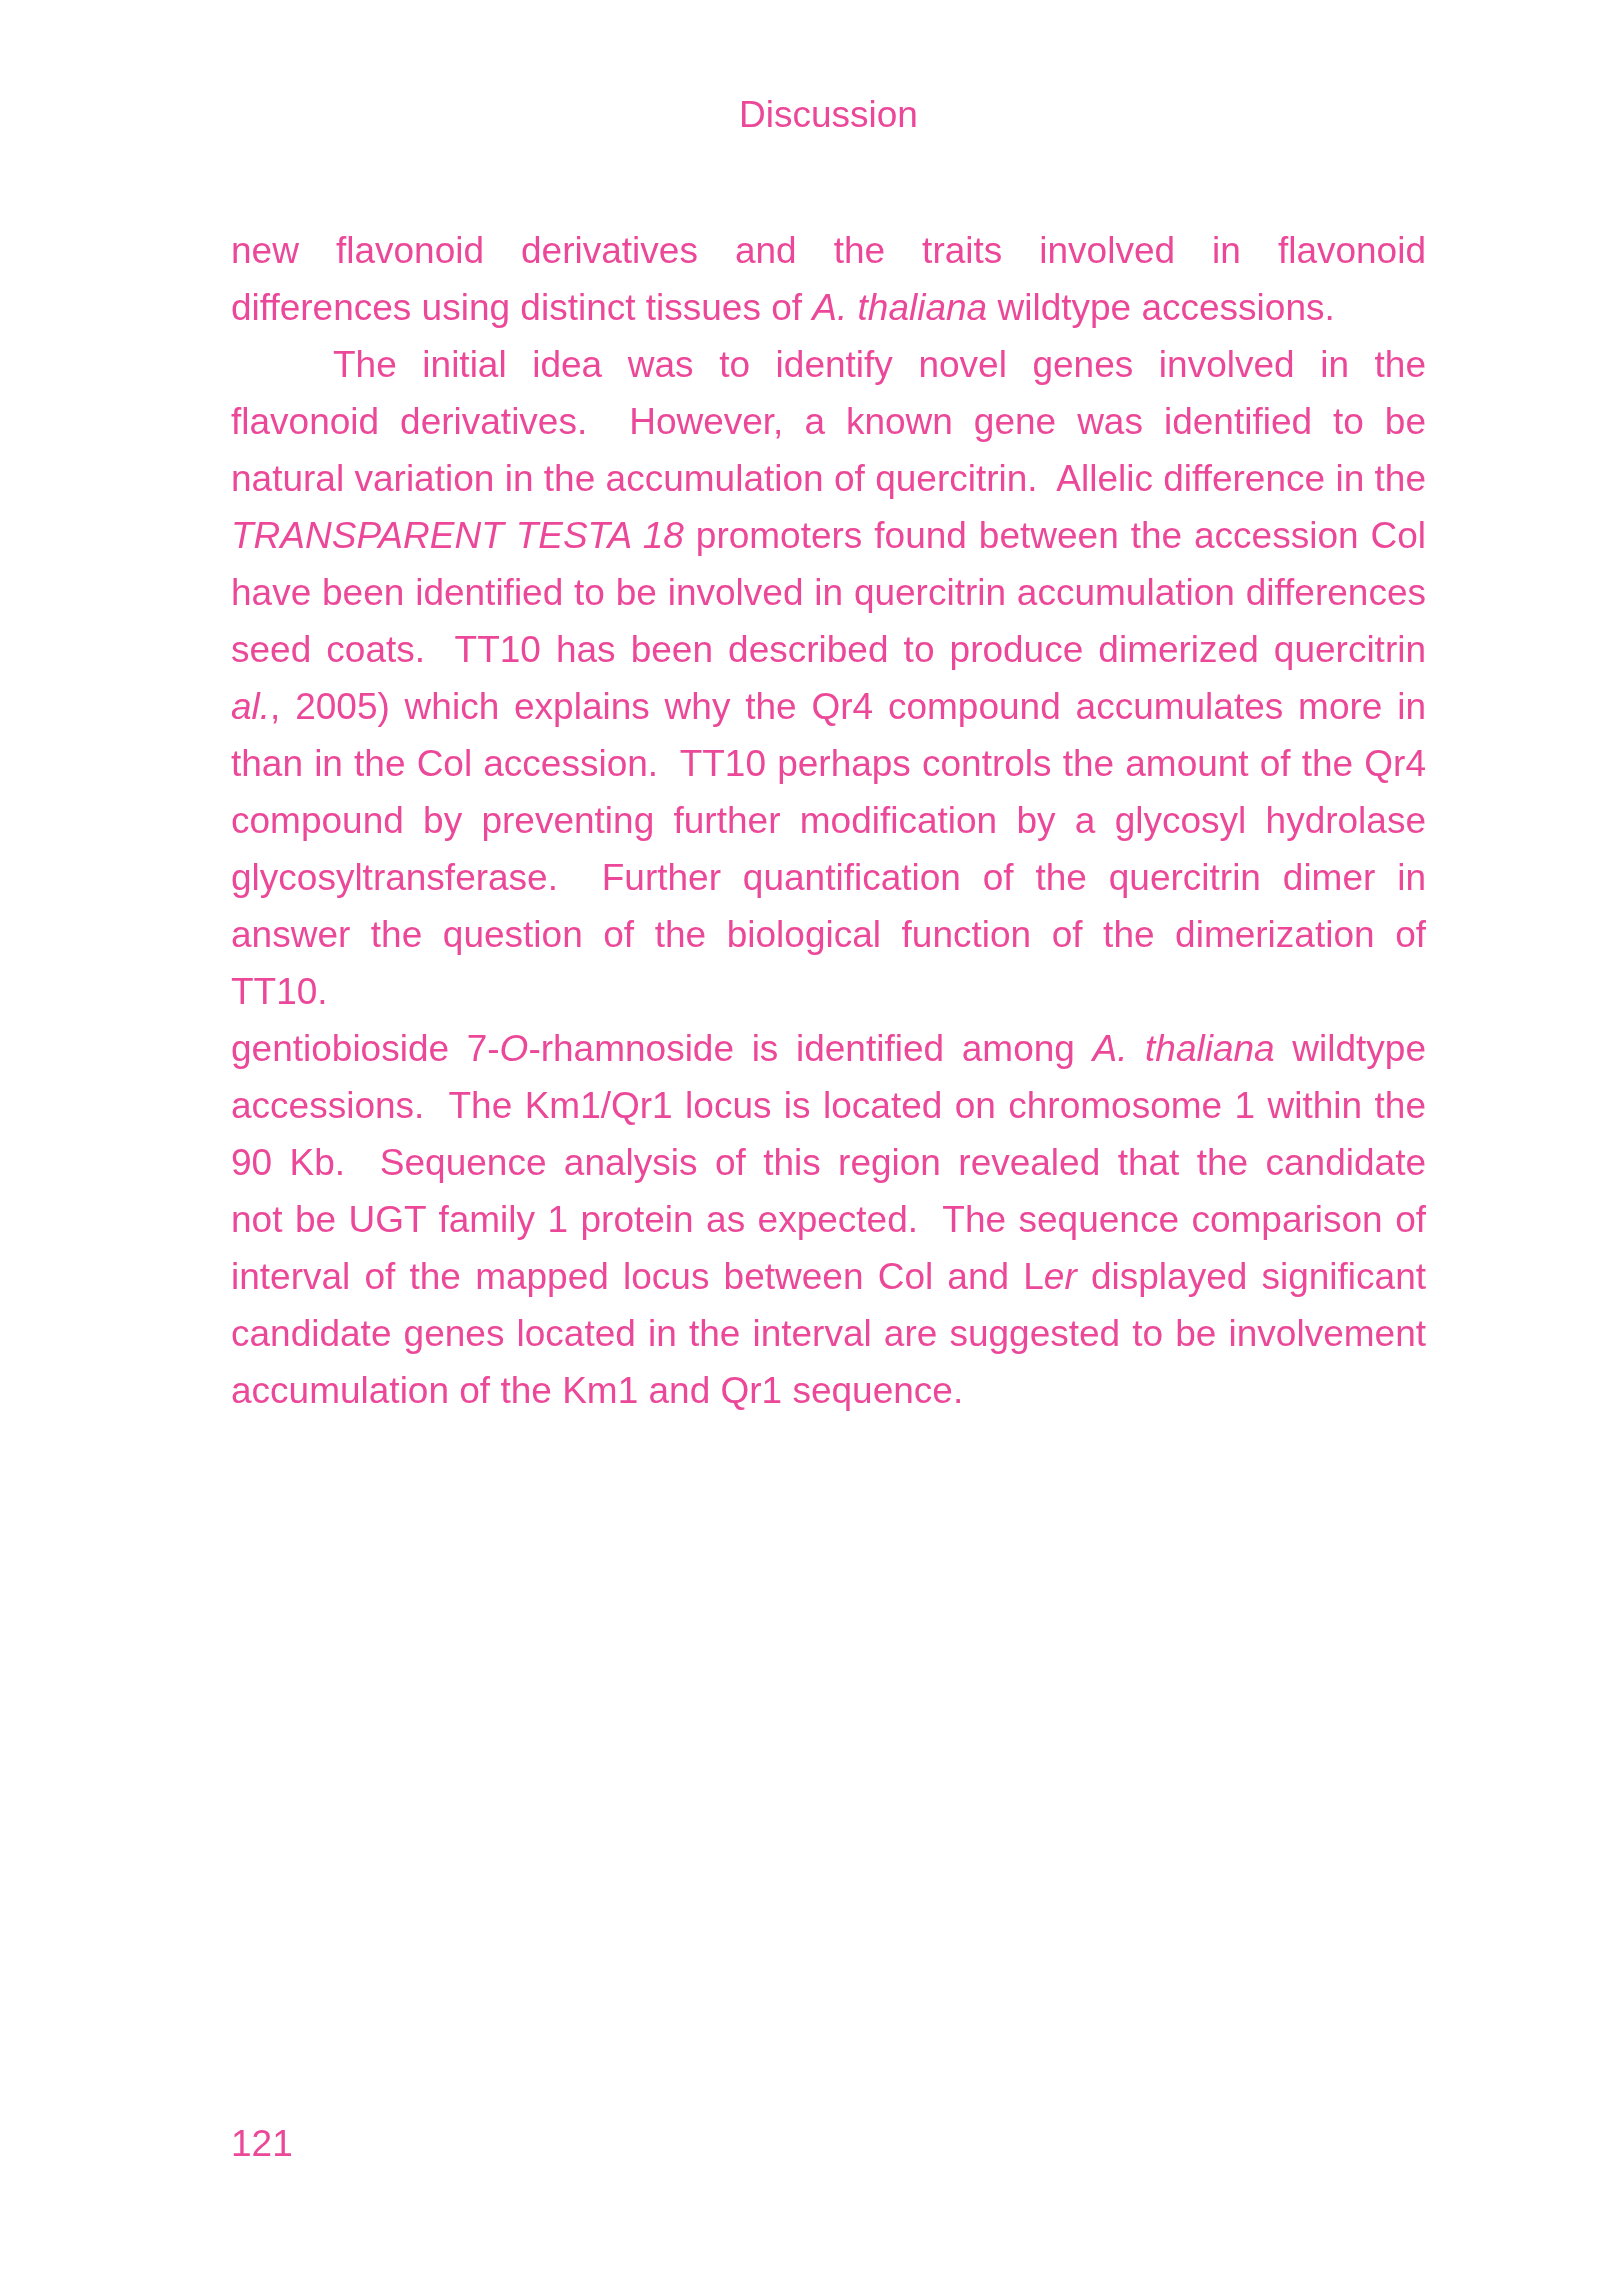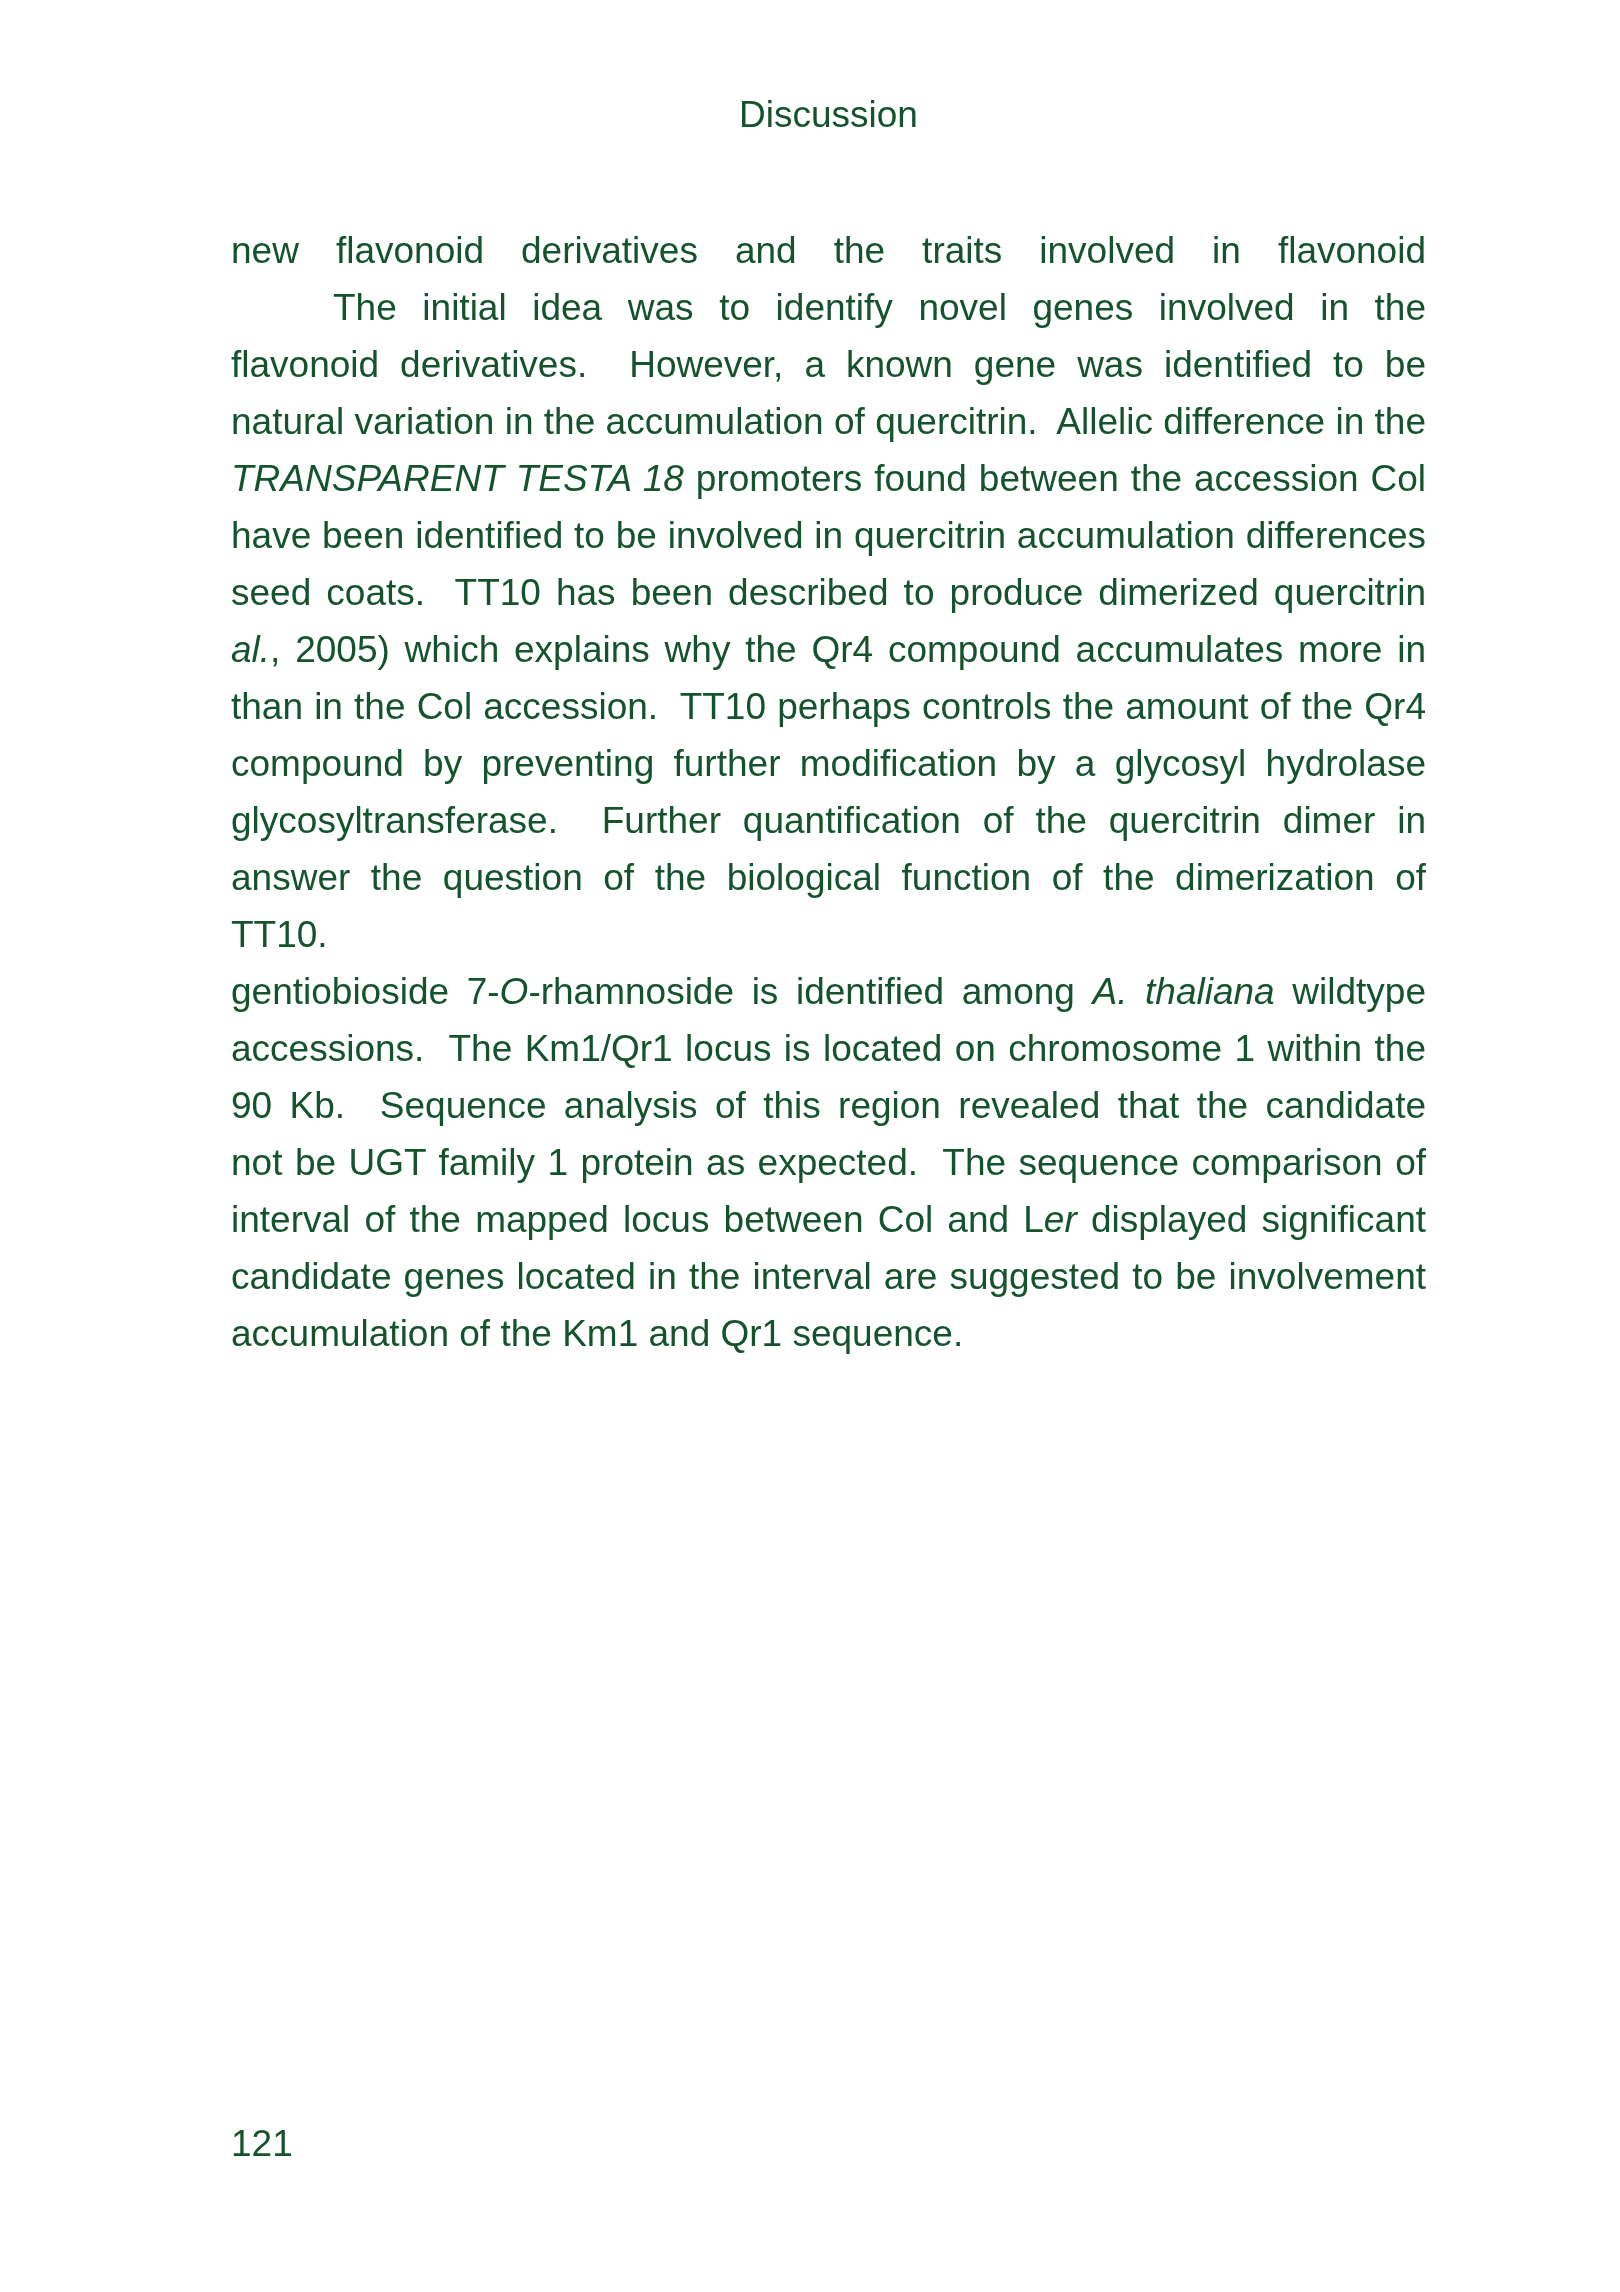--- a/index.html
+++ b/index.html
@@ -1,21 +1,21 @@
 <!DOCTYPE html>
 <html><head>
 <meta charset="utf-8">
 <style>
   html, body { margin: 0; padding: 0; background: #ffffff; }
   .page {
     position: relative;
     width: 1620px;
     height: 2293px;
     background: #ffffff;
-    color: #14532d;
+    color: #ec4899;
     font-family: "Liberation Sans", "DejaVu Sans", sans-serif;
     overflow: hidden;
   }
   .heading {
     position: absolute;
     left: 231px;
     top: 86px;
     width: 1195px;
     text-align: center;
     font-size: 37px;
@@ -55,20 +55,21 @@
   }
 </style>
 </head>
 <body>
 
 <div class="page">
   <div class="heading">Discussion</div>
 
   <div class="textblock">
       <div class="line"><span>new flavonoid derivatives and the traits involved in flavonoid accumulation</span></div>
+      <div class="line left"><span>differences using distinct tissues of </span><span class="it">A. thaliana</span><span> wildtype accessions.</span></div>
       <div class="line indent"><span>The initial idea was to identify novel genes involved in the accumulation of</span></div>
       <div class="line"><span>flavonoid derivatives.&nbsp; However, a known gene was identified to be involved in</span></div>
       <div class="line"><span>natural variation in the accumulation of quercitrin.&nbsp; Allelic difference in the</span></div>
       <div class="line"><span class="it">TRANSPARENT TESTA 18</span><span> promoters found between the accession Col and L</span></div>
       <div class="line"><span>have been identified to be involved in quercitrin accumulation differences in the</span></div>
       <div class="line"><span>seed coats.&nbsp; TT10 has been described to produce dimerized quercitrin (Pourcel </span></div>
       <div class="line"><span class="it">al.</span><span>, 2005) which explains why the Qr4 compound accumulates more in the L</span></div>
       <div class="line"><span>than in the Col accession.&nbsp; TT10 perhaps controls the amount of the Qr4</span></div>
       <div class="line"><span>compound by preventing further modification by a glycosyl hydrolase and/or a</span></div>
       <div class="line"><span>glycosyltransferase.&nbsp; Further quantification of the quercitrin dimer in seedlings may</span></div>

